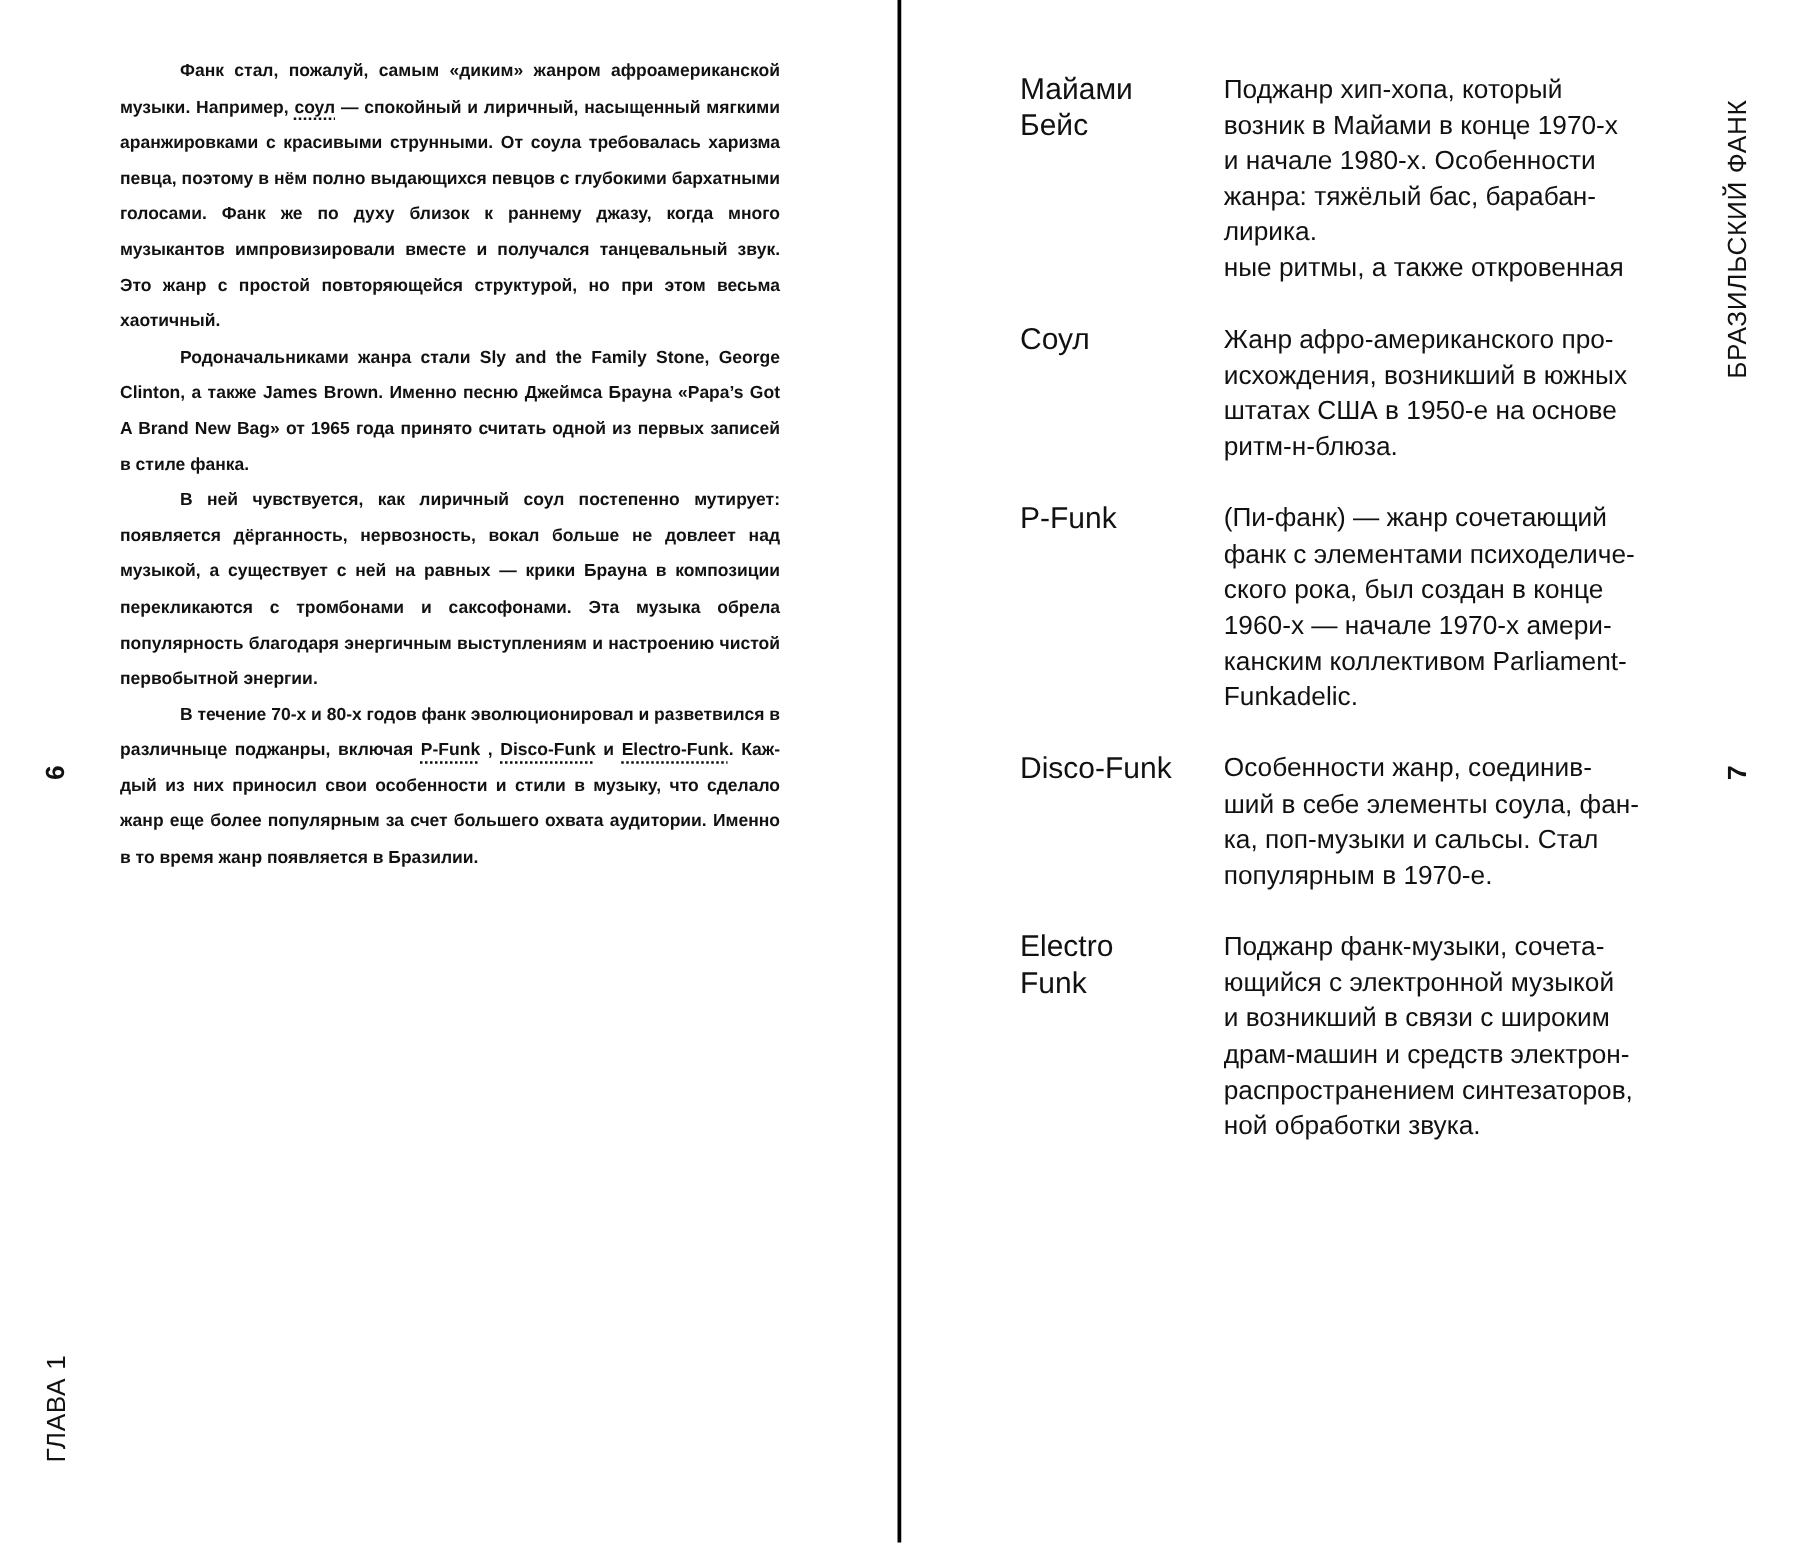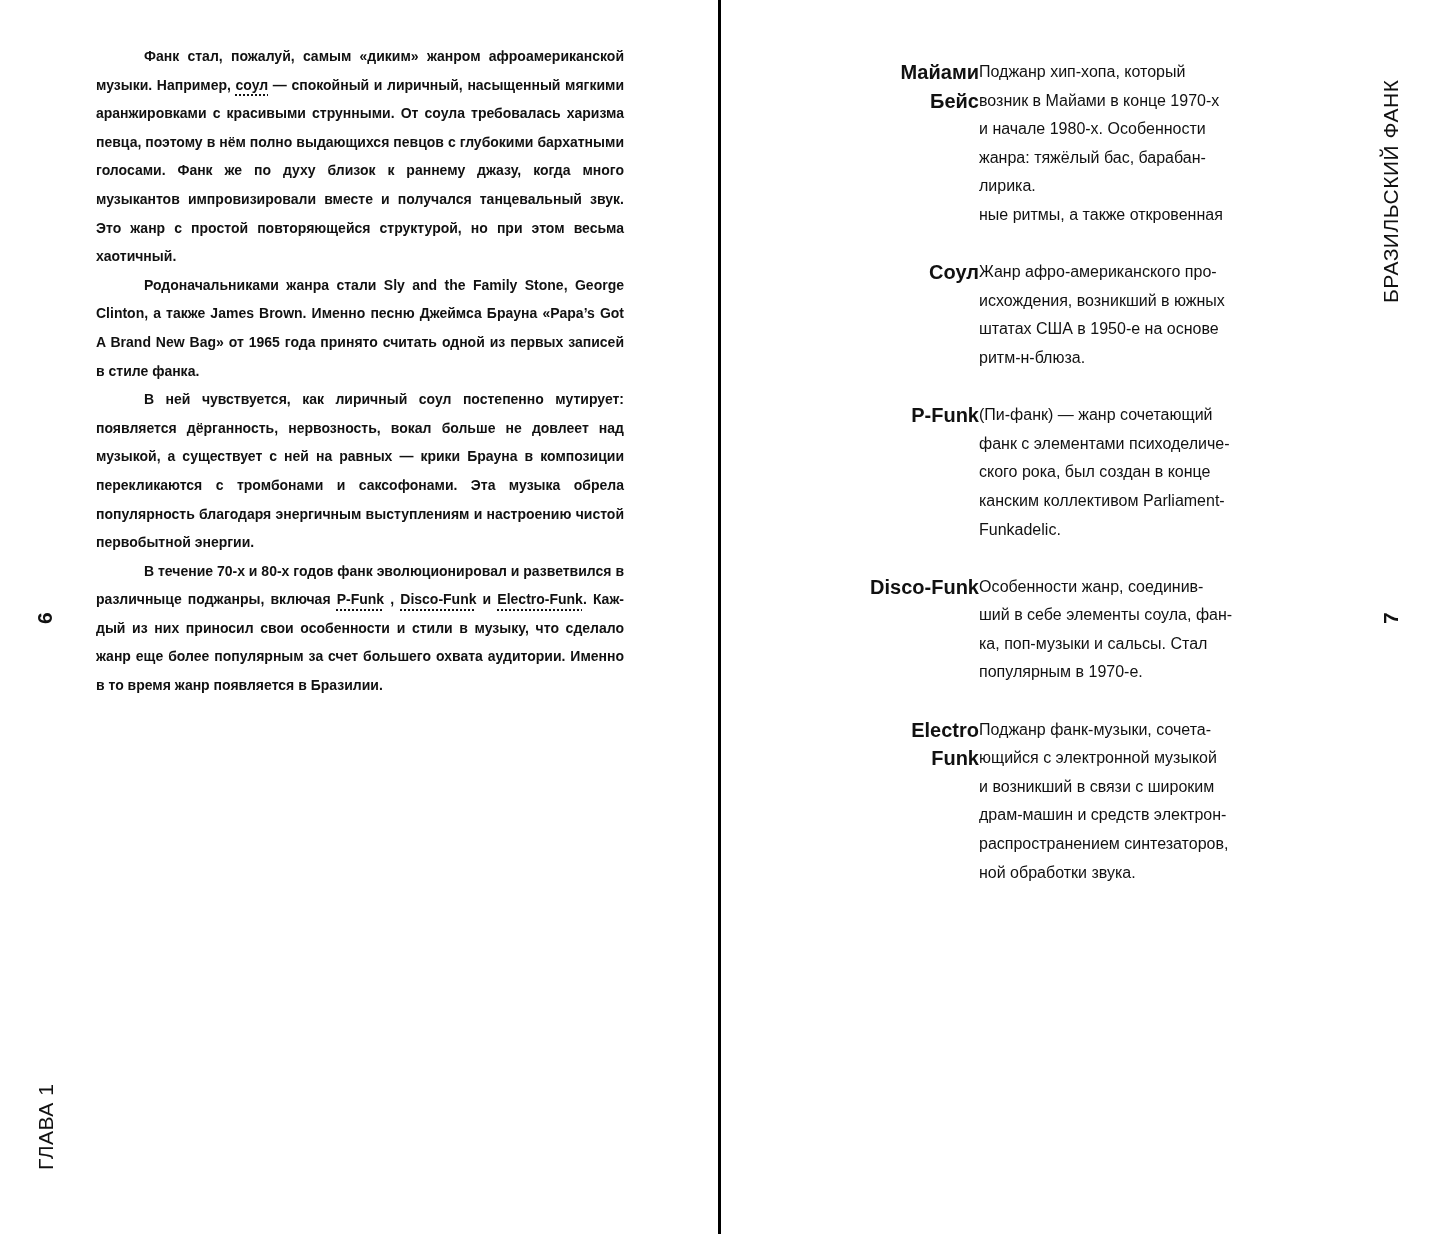--- a/index.html
+++ b/index.html
@@ -45,24 +45,24 @@
   .folio-right { left: 1379px; top: 624px; }
   .runhead-right { left: 1379px; top: 303px; }
 
   
   .glossary {
     position: absolute; left: 816px; top: 58px; width: 540px;
   }
   .gloss-entry { display: flex; margin-bottom: 28.6px; }
   .gloss-term {
     width: 163px; flex: 0 0 163px;
-    font-weight: bold; font-size: 20px; line-height: 28.6px; text-align: right;
+    font-weight: normal; font-size: 24px; line-height: 28.6px;
   }
   .gloss-def {
-    width: 370px; font-size: 16px; line-height: 28.6px;
+    width: 370px; font-size: 21px; line-height: 28.6px;
   }
   .gloss-def span { display: block; white-space: nowrap; }
 </style>
 </head>
 <body>
 
 <div class="spread">
 
   <div class="page page-left">
     <div class="rot folio folio-left">6</div>
@@ -112,20 +112,21 @@
     </div>
 
     <div class="gloss-entry">
       <div class="gloss-term">
         <div>P-Funk</div>
       </div>
       <div class="gloss-def">
         <span>(Пи-фанк) — жанр сочетающий</span>
         <span>фанк с элементами психоделиче-</span>
         <span>ского рока, был создан в конце</span>
+        <span>1960-х — начале 1970-х амери-</span>
         <span>канским коллективом Parliament-</span>
         <span>Funkadelic.</span>
       </div>
     </div>
 
     <div class="gloss-entry">
       <div class="gloss-term">
         <div>Disco-Funk</div>
       </div>
       <div class="gloss-def">

